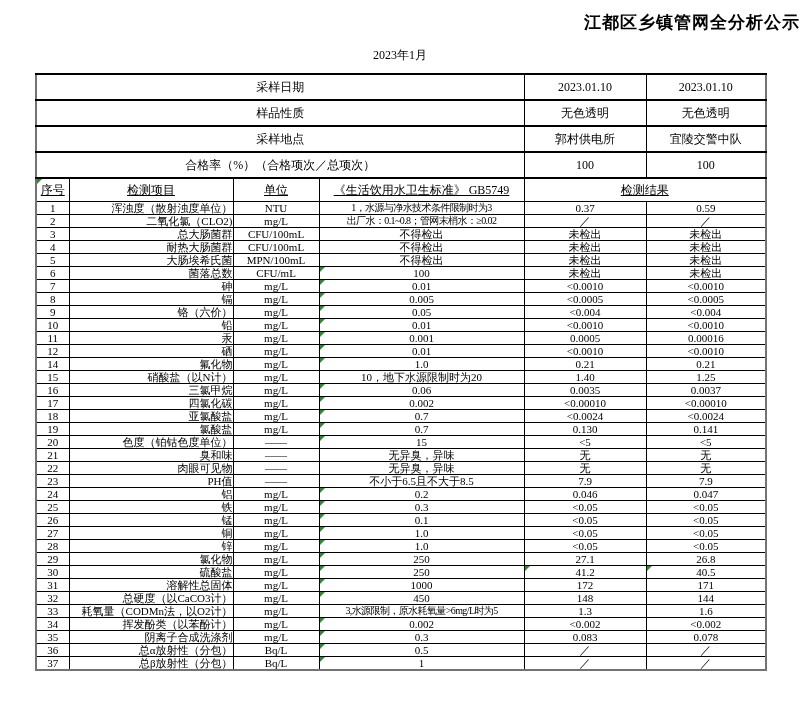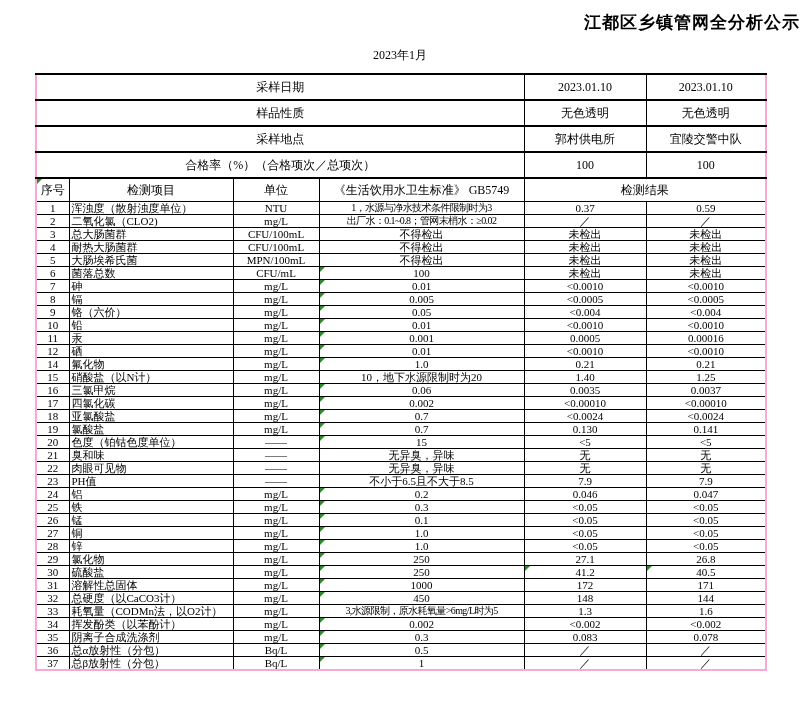--- a/index.html
+++ b/index.html
@@ -8,30 +8,30 @@
     font-family:"Liberation Serif","DejaVu Serif",serif;
   }
   .title {
     font-size:17px; font-weight:700; text-align:right;
     padding-top:11px; letter-spacing:1px;
   }
   .subtitle { font-size:12px; text-align:center; margin-top:13px; }
   table.main {
     border-collapse:collapse; table-layout:fixed;
     width:730px; margin:9px 0 15px 35px;
-    border:2px solid #f9a8d4;
+    border:2px solid #737373;
   }
   td {
     border:1px solid #000; text-align:center; vertical-align:middle;
     padding:0; position:relative; overflow:hidden; white-space:nowrap;
   }
   .info-row td { height:24px; font-size:12px; border-top-width:2px; border-bottom-width:2px; }
-  .head-row td { height:22px; font-size:12px; }
+  .head-row td { height:22px; font-size:12px;text-decoration:underline; }
   .data-row td { height:12px; font-size:11px; line-height:12px; }
-  td.item { text-align:left; padding-left:2px; }
+  td.item { text-align:right; padding-left:2px; }
   td.std.long { font-size:10px; letter-spacing:-0.6px;text-align:center; }
   .tri {
     position:absolute; top:0; left:0; width:0; height:0;
     border-top:5px solid var(--flag,#2e8b2e);
     border-right:5px solid transparent;
   }
 </style>
 </head>
 <body>
 

